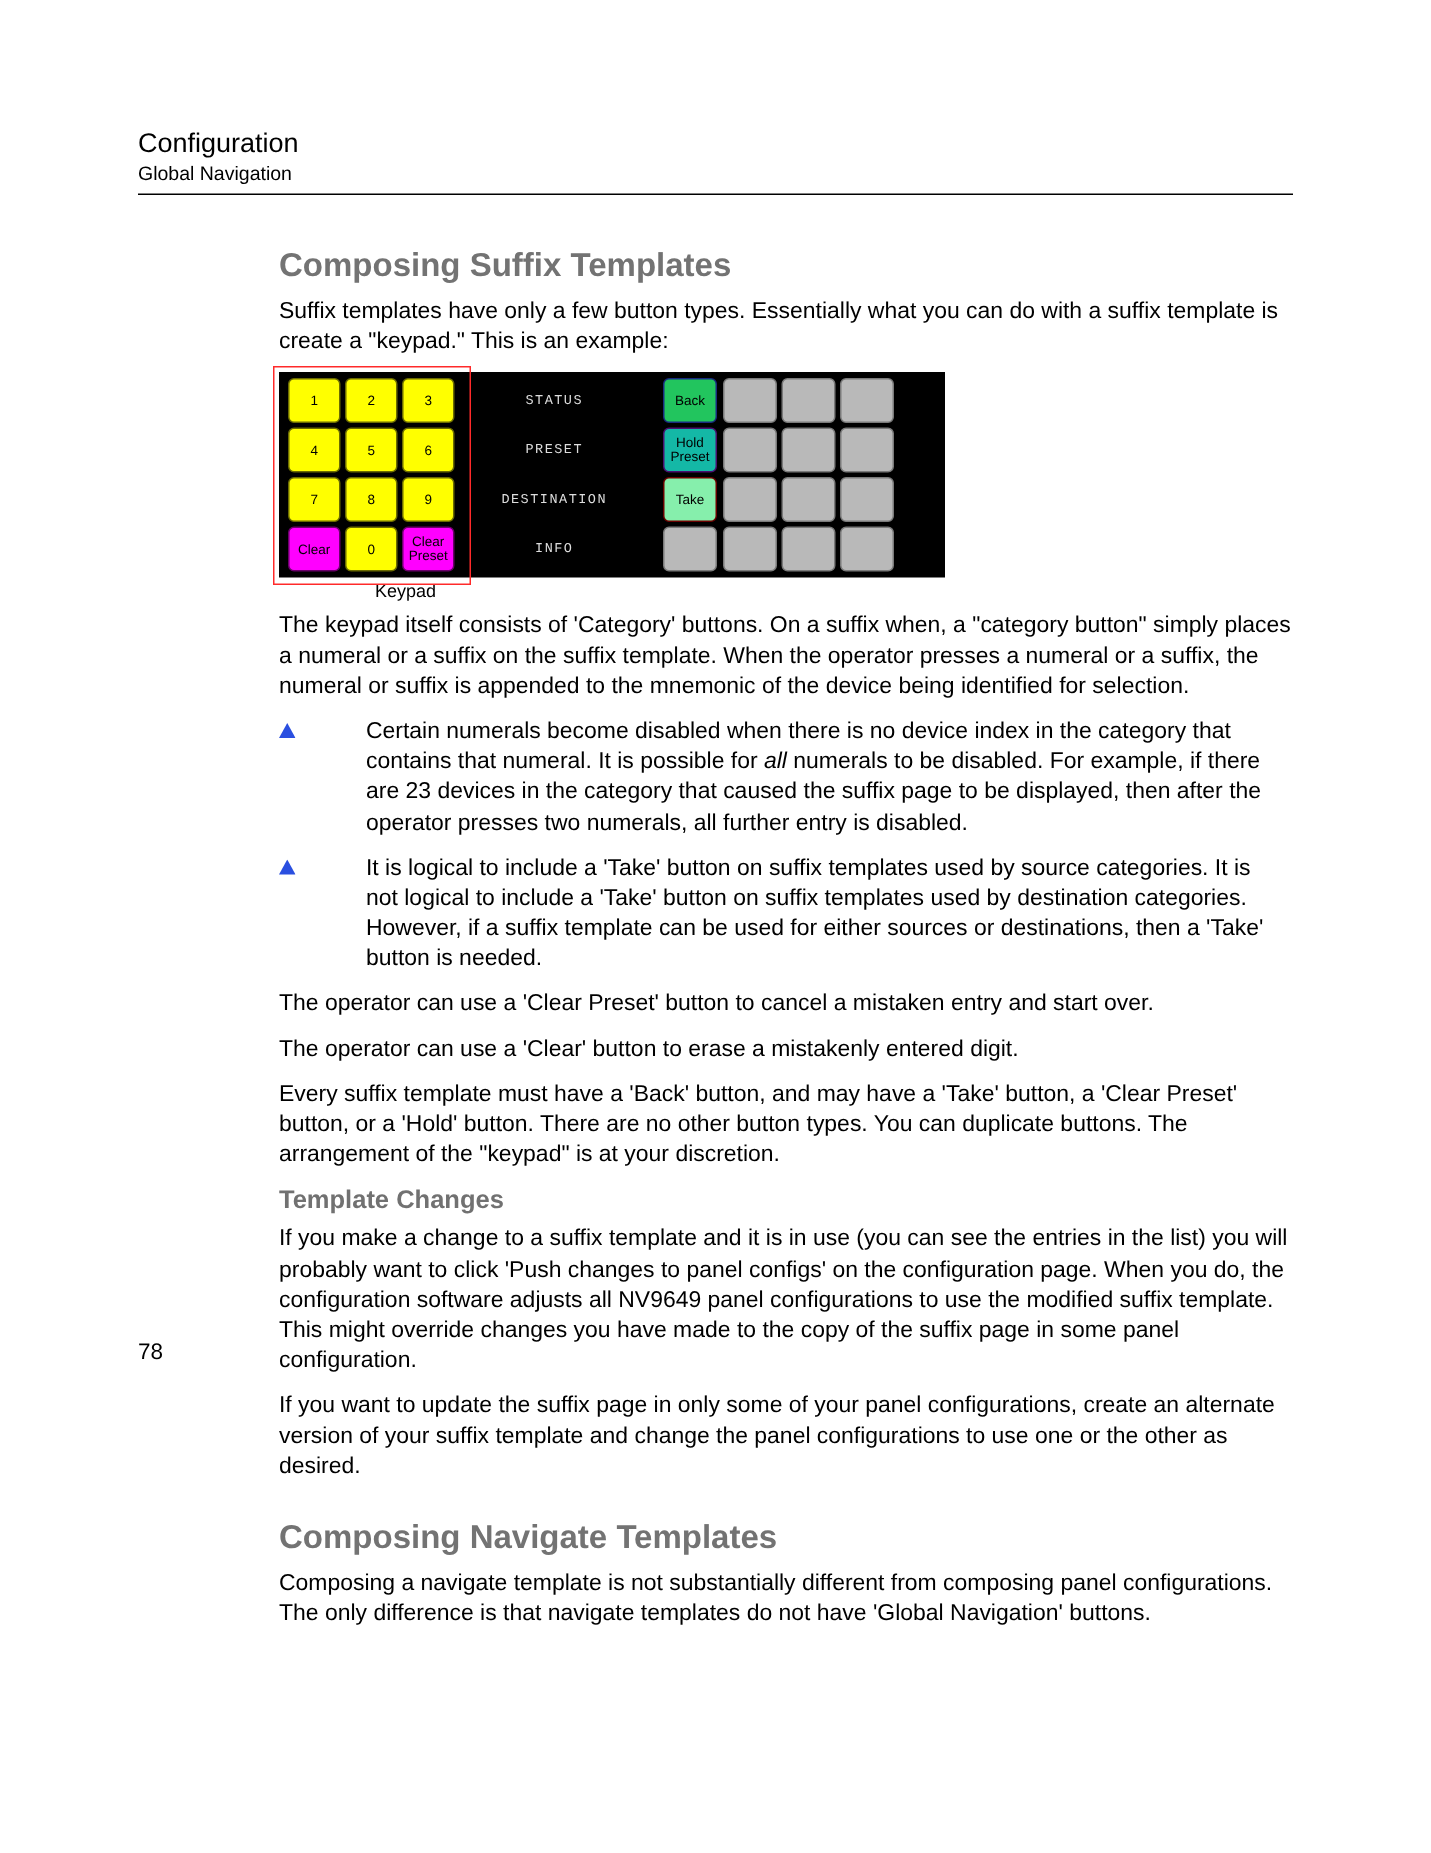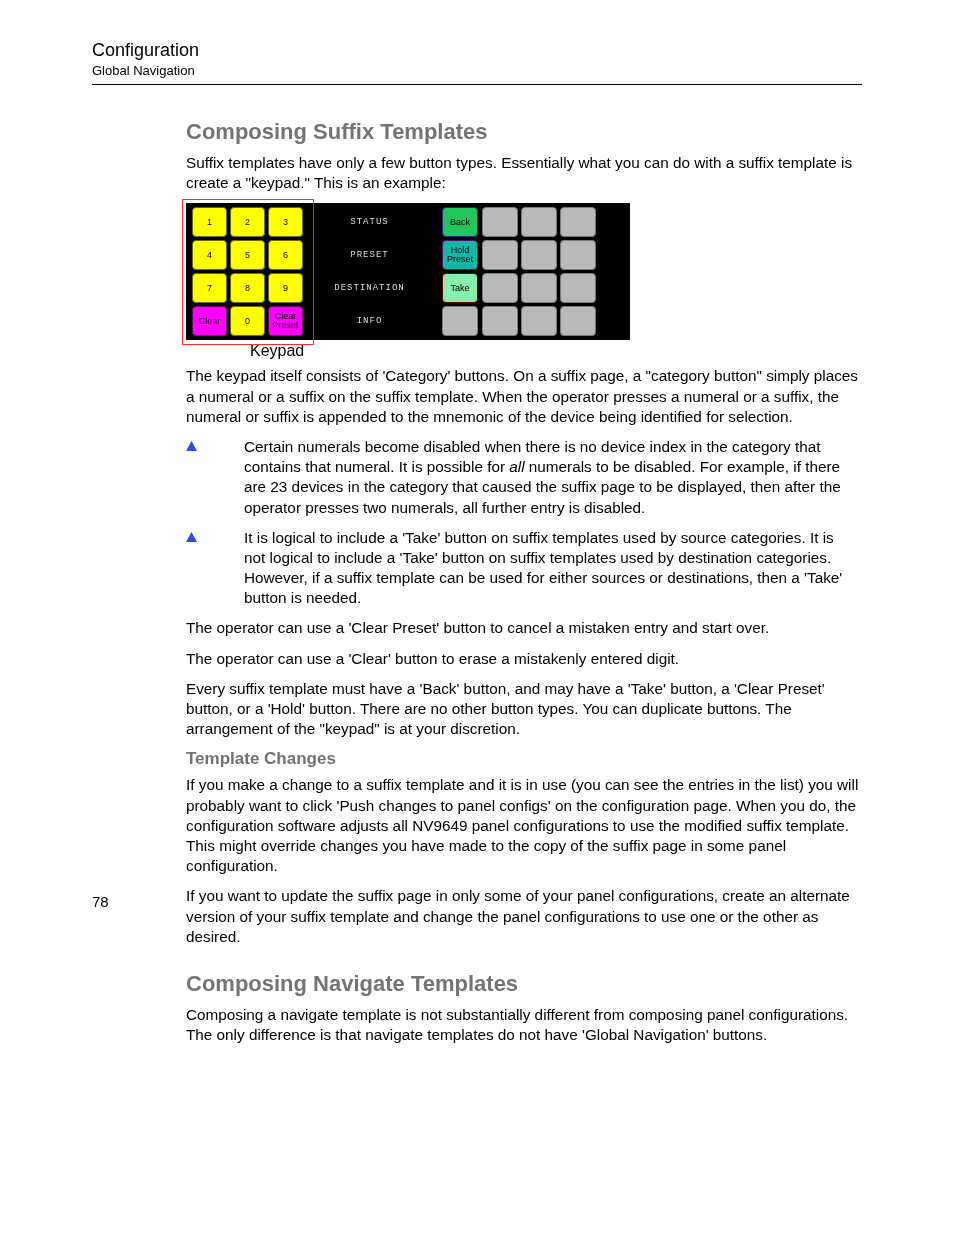--- a/index.html
+++ b/index.html
@@ -10,21 +10,21 @@
     height: 1235px;
     background: #ffffff;
     font-family: "Segoe UI", "Myriad Pro", Arial, sans-serif;
     color: #000;
   }
   .page {
     position: relative;
     width: 954px;
     height: 970px;
     box-sizing: border-box;
-    padding: 40px 92px 0 92px;
+    padding: 85px 92px 0 92px;
   }
   .header-title {
     font-size: 18px;
     font-weight: 400;
   }
   .header-sub {
     font-size: 13px;
     margin-top: 2px;
   }
   .header-rule {
@@ -134,21 +134,21 @@
     content: "";
     position: absolute;
     left: -4px;
     top: -4px;
     width: 130px;
     height: 144px;
     border: 1px solid #ff2a2a;
     pointer-events: none;
   }
   .caption {
-    font-size: 16px;
+    font-size: 12px;
     margin: 2px 0 0 64px;
   }
 </style>
 </head>
 <body>
 
 <div class="page">
   <div>
     <div class="header-title">Configuration</div>
     <div class="header-sub">Global Navigation</div>
@@ -202,21 +202,21 @@
           <div class="btn grey"></div>
           <div class="btn grey"></div>
           <div class="btn grey"></div>
           <div class="btn grey"></div>
           <div class="btn grey"></div>
         </div>
       </div>
       <div class="caption">Keypad</div>
     </div>
 
-    <p>The keypad itself consists of 'Category' buttons. On a suffix page, a "category button" simply places a numeral or a suffix on the suffix template. When the operator presses a numeral or a suffix, the numeral or suffix is appended to the mnemonic of the device being identified for selection.</p>
+    <p>The keypad itself consists of 'Category' buttons. On a suffix when, a "category button" simply places a numeral or a suffix on the suffix template. When the operator presses a numeral or a suffix, the numeral or suffix is appended to the mnemonic of the device being identified for selection.</p>
 
     <div class="bullet-row">
       <div class="tri">
         <svg width="11" height="11">
             <polygon points="5.5,0 11,10 0,10" fill="#2a4fe0"></polygon>
           </svg>
       </div>
       <div class="txt">
         <span>Certain numerals become disabled when there is no device index in the category that contains that numeral. It is possible for </span><em>all</em><span> numerals to be disabled. For example, if there are 23 devices in the category that caused the suffix page to be displayed, then after the operator presses two numerals, all further entry is disabled.</span>
       </div>

